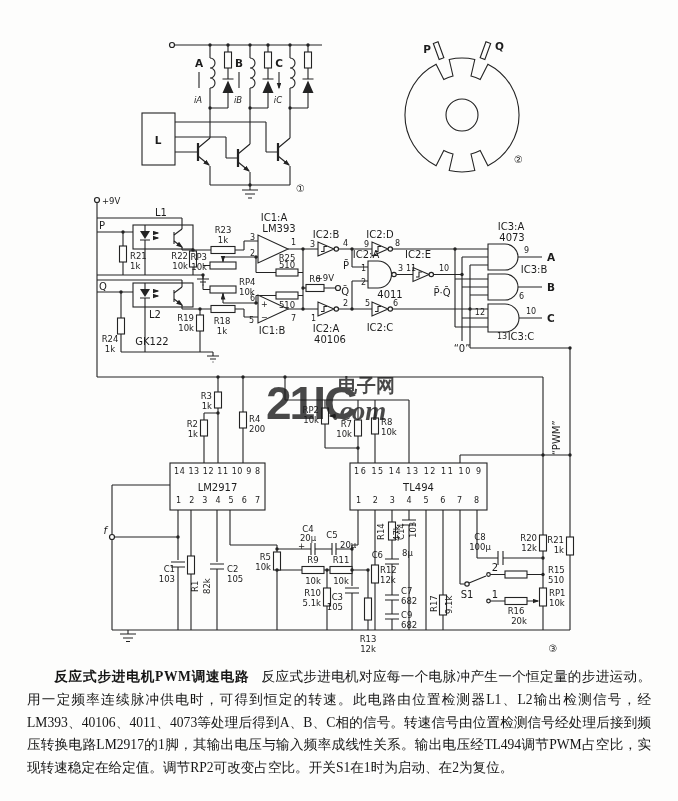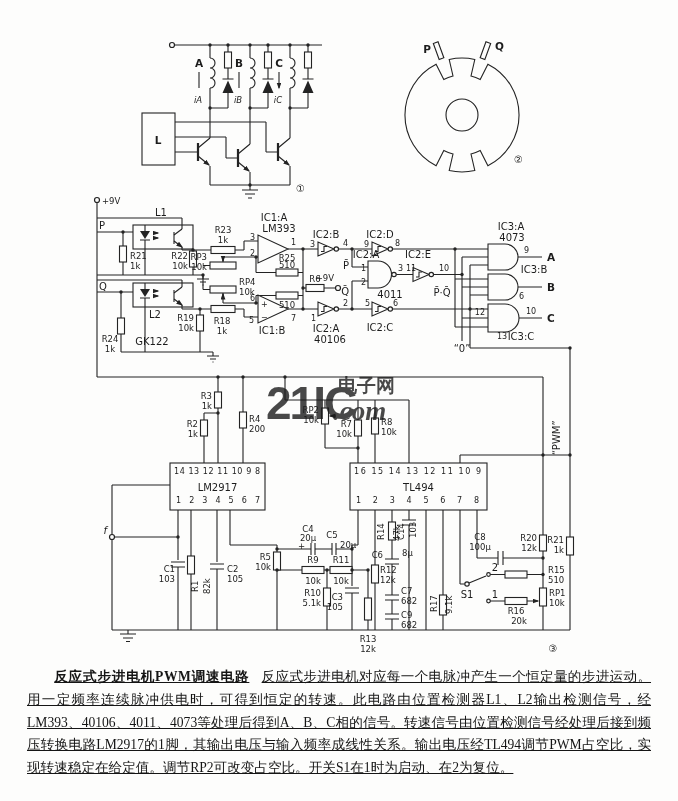--- a/index.html
+++ b/index.html
@@ -19,21 +19,21 @@
   .tm{text-anchor:middle;}
   .te{text-anchor:end;}
   .ti{font-style:italic;}
   .dot{fill:#232323;}
   .wm{opacity:.8;}
   .wm-big{font-size:46px;font-weight:bold;letter-spacing:-2px;font-family:"Liberation Sans",sans-serif;}
   .wm-site{font-size:19px;font-weight:bold;}
   .wm-com{font-size:27px;font-weight:bold;font-style:italic;font-family:"Liberation Serif",serif;}
   .caption{position:absolute;left:0;top:660px;width:678px;padding:6px 27px 0 27px;box-sizing:border-box;
            font-size:13.6px;line-height:1.68;color:#151515;text-align:justify;}
-  .caption .lead{text-indent:2em;text-decoration:underline;}
+  .caption .lead{text-indent:2em;}
   .caption b{margin-right:.9em;letter-spacing:.5px;}
 </style>
 </head>
 <body>
 
 <div class="page">
 <svg width="678" height="660" viewBox="0 0 678 660">
   <defs>
     <marker id="ah" markerWidth="7" markerHeight="5" refX="5" refY="2.2" orient="auto">
       <path d="M0,0 L6.2,2.2 L0,4.4 Z" fill="#232323"></path>

